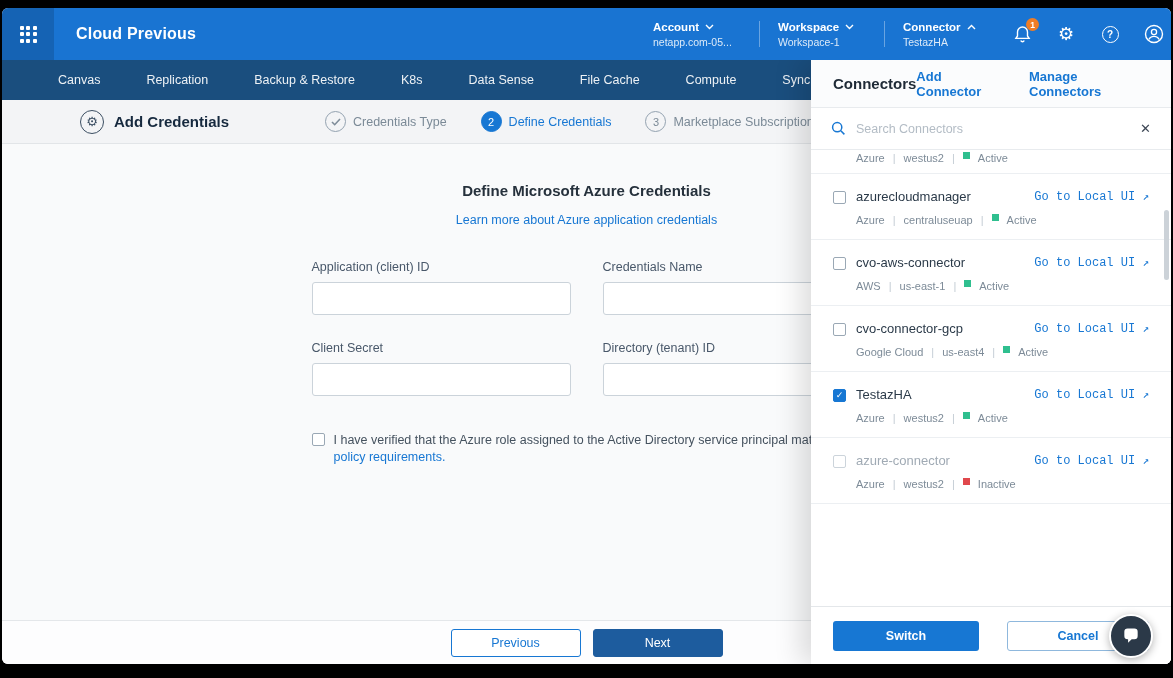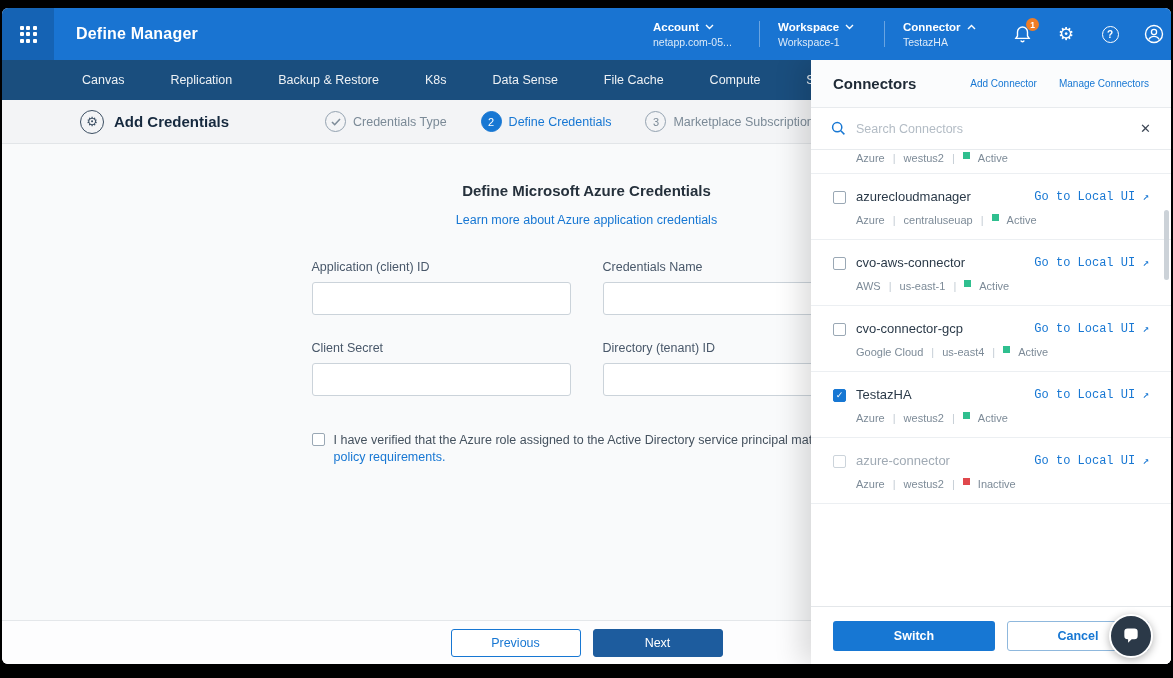--- a/index.html
+++ b/index.html
@@ -16,21 +16,21 @@
   .hdr-drop { display:flex; flex-direction:column; align-items:flex-start; cursor:pointer; min-width:88px; }
   .hdr-drop-top { display:flex; align-items:center; gap:6px; color:#fff; font-size:11.5px; font-weight:700; }
   .hdr-drop-val { color:rgba(255,255,255,0.85); font-size:10.5px; margin-top:3px; }
   .hdr-sep { width:1px; height:26px; background:rgba(255,255,255,0.35); }
   .icon-btn { width:26px; height:26px; display:flex; align-items:center; justify-content:center; position:relative; cursor:pointer; color:#fff; }
   .gear-glyph { font-size:18px; line-height:1; }
   .help-circle { width:17px; height:17px; border:1.5px solid #fff; border-radius:50%; display:flex; align-items:center; justify-content:center; font-size:10px; font-weight:700; color:#fff; }
   .badge { position:absolute; top:-3px; right:-4px; min-width:13px; height:13px; border-radius:7px; background:#ee7d26; color:#fff; font-size:8.5px; font-weight:700; display:flex; align-items:center; justify-content:center; padding:0 3px; }
 
   
-  .nav { height:40px; background:#1a4e7e; display:flex; align-items:center; gap:46px; padding-left:80px; flex:0 0 auto; white-space:nowrap; overflow:hidden; }
+  .nav { height:40px; background:#1a4e7e; display:flex; align-items:center; gap:46px; padding-left:56px; flex:0 0 auto; white-space:nowrap; overflow:hidden; }
   .nav-item { color:rgba(255,255,255,0.92); font-size:12.5px; cursor:pointer; }
 
   
   .stepper { height:44px; background:#f3f4f6; border-bottom:1px solid #e2e5e8; display:flex; align-items:center; padding-left:78px; flex:0 0 auto; }
   .stepper-left { display:flex; align-items:center; gap:10px; color:#16293e; font-size:15px; font-weight:700; }
   .stepper-gear { width:24px; height:24px; border:1.5px solid #3c4f63; border-radius:50%; display:flex; align-items:center; justify-content:center; font-size:13px; color:#3c4f63; }
   .steps { display:flex; align-items:center; gap:34px; margin-left:96px; }
   .step { display:flex; align-items:center; gap:7px; cursor:pointer; }
   .step-circle { width:21px; height:21px; border-radius:50%; border:1.5px solid #93a2b0; color:#7b8a97; font-size:11px; display:flex; align-items:center; justify-content:center; flex:0 0 auto; }
   .step-label { font-size:12.5px; color:#7b8a97; }
@@ -58,41 +58,41 @@
   .page-footer { height:44px; flex:0 0 auto; background:#fdfdfe; border-top:1px solid #e4e7ea; display:flex; align-items:center; justify-content:center; gap:12px; position:relative; z-index:1; }
   .btn { height:28px; width:130px; border-radius:3px; font-size:12.5px; cursor:pointer; font-family:inherit; }
   .btn-outline { background:#fff; border:1px solid #1777d3; color:#1777d3; }
   .btn-primary { background:#1d5c9e; border:1px solid #1d5c9e; color:#fff; }
 
   
   .panel { position:absolute; top:52px; right:0; bottom:0; width:360px; background:#fff; box-shadow:-10px 0 26px rgba(0,0,0,0.14); display:flex; flex-direction:column; z-index:20; }
   .panel-header { height:48px; flex:0 0 auto; display:flex; align-items:center; justify-content:space-between; padding:16px 22px; background:#fbfcfd; border-bottom:1px solid #e8ebee; }
   .panel-title { font-size:15px; font-weight:700; color:#1e2a36; }
   .panel-links { display:flex; gap:22px; }
-  .panel-links a { color:#1777d3; font-size:10px; font-weight:400; text-decoration:none; cursor:pointer; }
+  .panel-links a { color:#1777d3; font-size:13px; font-weight:700; text-decoration:none; cursor:pointer; }
   .panel-search { height:42px; flex:0 0 auto; display:flex; align-items:center; gap:10px; padding:0 20px; border-bottom:1px solid #e8ebee; }
   .panel-search input { flex:1; border:none; outline:none; font-size:12.5px; color:#333; background:transparent; font-family:inherit; }
   .panel-search input::placeholder { color:#b3bcc5; }
   .search-clear { color:#3c4654; font-size:13px; cursor:pointer; }
   .panel-list { flex:1 1 auto; overflow:hidden; position:relative; }
   .conn-row { padding:15px 22px 13px 22px; border-bottom:1px solid #eceff2; }
   .conn-row.partial { padding:2px 22px 9px 22px; }
   .conn-top { display:flex; align-items:center; gap:10px; }
   .conn-name { font-size:13px; color:#2b3a49; }
   .conn-link { margin-left:auto; color:#1777d3; font-size:12px; text-decoration:none; cursor:pointer; white-space:nowrap;font-family:Liberation Mono, monospace; }
   .ext { font-size:11px; }
   .conn-meta { margin:10px 0 0 23px; display:flex; gap:8px; font-size:11px; color:#7d8b98; }
   .conn-row.partial .conn-meta { margin:0 0 0 23px; }
   .sep::before { content:"|"; color:#c3ccd4; }
   .dot { width:7px; height:7px; background:#2fbf8f; flex:0 0 auto; }
   .dot.inactive { background:#e0484c; }
   .muted .conn-name { color:#a0aab4; }
   .muted .cb { border-color:#ccd4db; }
   .panel-footer { height:58px; flex:0 0 auto; border-top:1px solid #e4e7ea; display:flex; align-items:center; justify-content:space-between; padding:0 22px; background:#fff; }
-  .btn-switch { width:162px; height:30px; background:#1777d3; color:#fff; border:none; border-radius:3px; font-size:12.5px; font-weight:600; cursor:pointer; font-family:inherit; }
+  .btn-switch { width:146px; height:30px; background:#1777d3; color:#fff; border:none; border-radius:3px; font-size:12.5px; font-weight:600; cursor:pointer; font-family:inherit; }
   .btn-cancel { width:142px; height:30px; background:#fff; color:#1777d3; border:1px solid #8fb8dd; border-radius:3px; font-size:12.5px; font-weight:600; cursor:pointer; font-family:inherit; }
   .panel-scrollbar { position:absolute; right:2px; top:150px; width:5px; height:70px; background:#ccd2d8; border-radius:3px; }
 
   
   .chat-bubble { position:absolute; right:18px; bottom:6px; width:44px; height:44px; border-radius:50%; background:#2b3948; border:2px solid #fff; box-shadow:0 2px 8px rgba(0,0,0,0.3); display:flex; align-items:center; justify-content:center; z-index:40; cursor:pointer; }
 </style>
 </head>
 <body>
 
 <div class="app">
@@ -104,21 +104,21 @@
           <i></i>
           <i></i>
           <i></i>
           <i></i>
           <i></i>
           <i></i>
           <i></i>
           <i></i>
         </span>
     </div>
-    <div class="app-title">Define Manager</div>
+    <div class="app-title">Cloud Previous</div>
 
     <div class="hdr-right">
       <div class="hdr-drop">
         <div class="hdr-drop-top">
           <span>Account</span>
           <svg width="9" height="6" viewBox="0 0 9 6">
               <path d="M1 1l3.5 3.5L8 1" stroke="#fff" stroke-width="1.4" fill="none"></path>
             </svg>
         </div>
         <div class="hdr-drop-val">netapp.com-05...</div>

